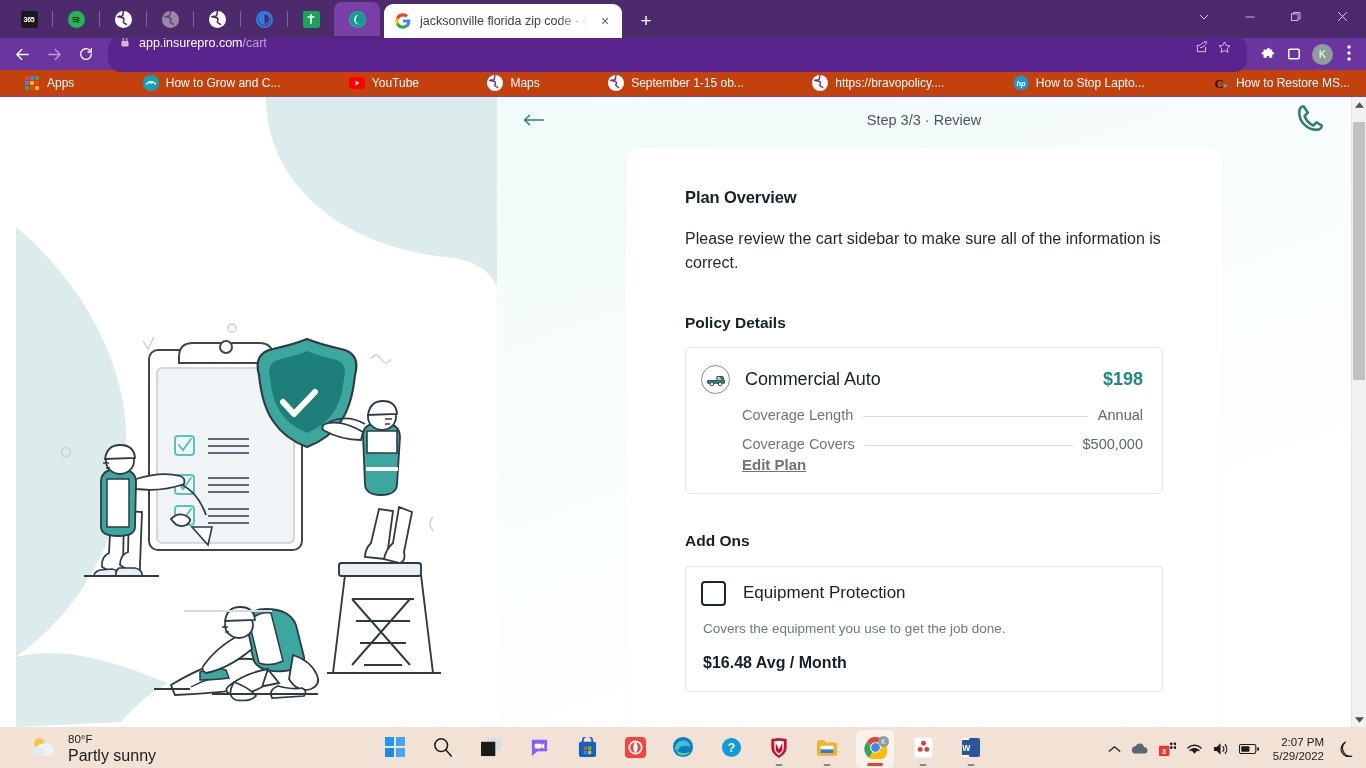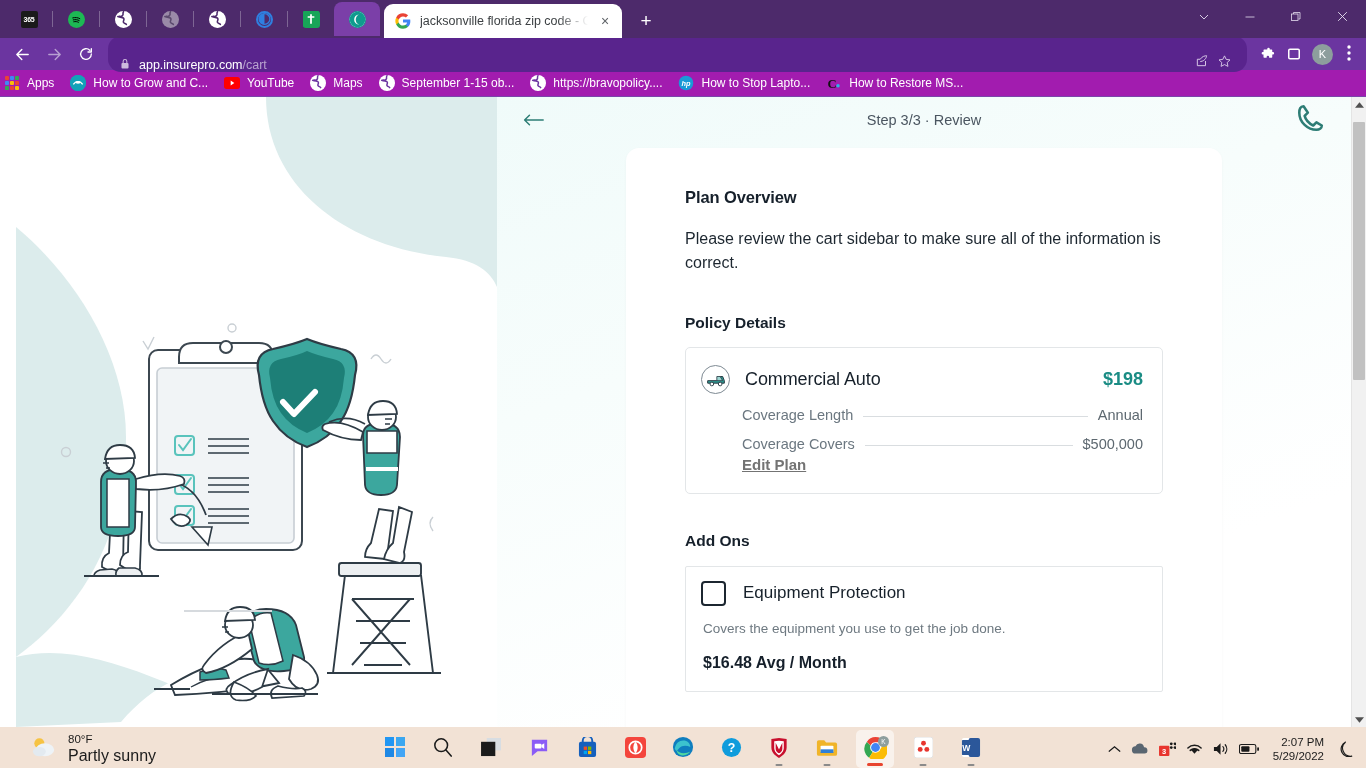--- a/index.html
+++ b/index.html
@@ -104,21 +104,21 @@
   .nav-ico {
     width: 28px; height: 28px; margin: 0 2px;
     display: flex; align-items: center; justify-content: center;
     color: #fff; font-size: 16px;
   }
   .nav-ico.dim { color: #b79fd1; }
   .omnibox {
     flex: 1; height: 36px;
     background: #59248d;
     border-radius: 13px;
-    display: flex; align-items: flex-end;
+    display: flex; align-items: flex-start;
     margin: 0 8px 0 6px;
     padding: 0 12px;
     min-width: 0;
   }
   .lock { color: #cdbbdd; font-size: 10px; margin-right: 9px; }
   .url { font-size: 12.5px; color: #fff; white-space: nowrap; }
   .url .path { color: #b9a3cf; }
   .omni-right { display: flex; align-items: center; margin-left: auto; }
   .omni-ico { width: 22px; height: 22px; display:flex; align-items:center; justify-content:center; color:#d7c7e6; font-size:13px; }
   .ext-ico { width: 26px; height:26px; display:flex; align-items:center; justify-content:center; color:#fff; font-size:14px;}
@@ -126,24 +126,25 @@
     width: 21px; height: 21px; border-radius: 50%;
     background: #8d9e9d; color: #fff;
     font-size: 11px; display: flex; align-items: center; justify-content: center;
     margin: 0 5px;
   }
   .kebab { width: 22px; color:#fff; font-size: 14px; text-align:center; line-height:1;}
 
   
   .bookmarks {
     height: 27px;
-    background: #a21caf;
+    background: #c2410c;
     display: flex; align-items: center;
-    padding-left: 4px;
+    padding-left: 24px;
     border-bottom: 1px solid #7a45ab;
+    justify-content: space-between;
   }
   .bm { display: flex; align-items: center; margin-right: 16px; }
   .bm-label { font-size: 12px; color: #fff; margin-left: 7px; white-space: nowrap; }
   .bm-ico { width: 16px; height: 16px; border-radius: 3px; display:flex; align-items:center; justify-content:center; font-size:9px;}
   .grid9 {
     width: 14px; height: 14px;
     display: grid; grid-template-columns: repeat(3,1fr); grid-template-rows: repeat(3,1fr); gap: 1.5px;
   }
   .grid9 i { display:block; border-radius:1px; }
   .bm-teal { background:#13a2b8; border-radius:50%; }

